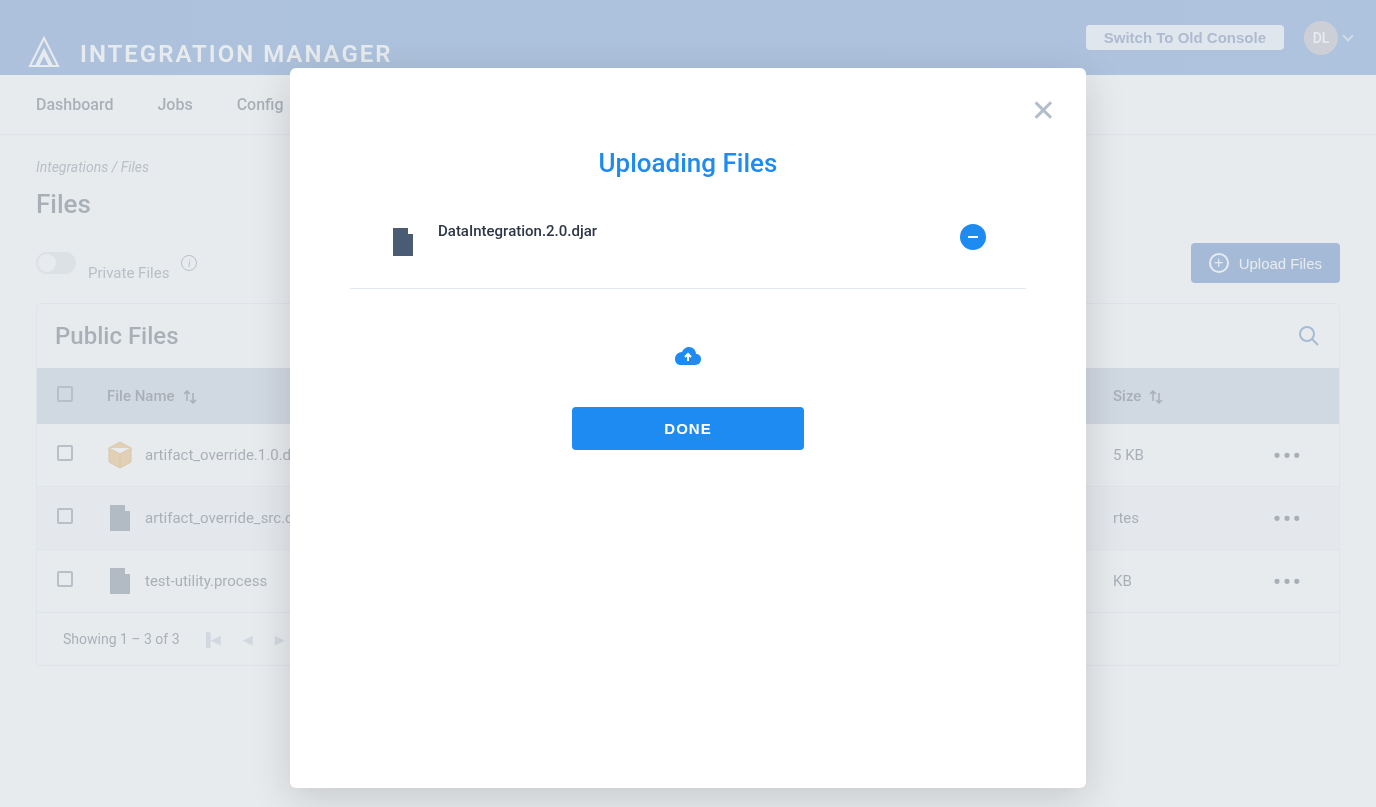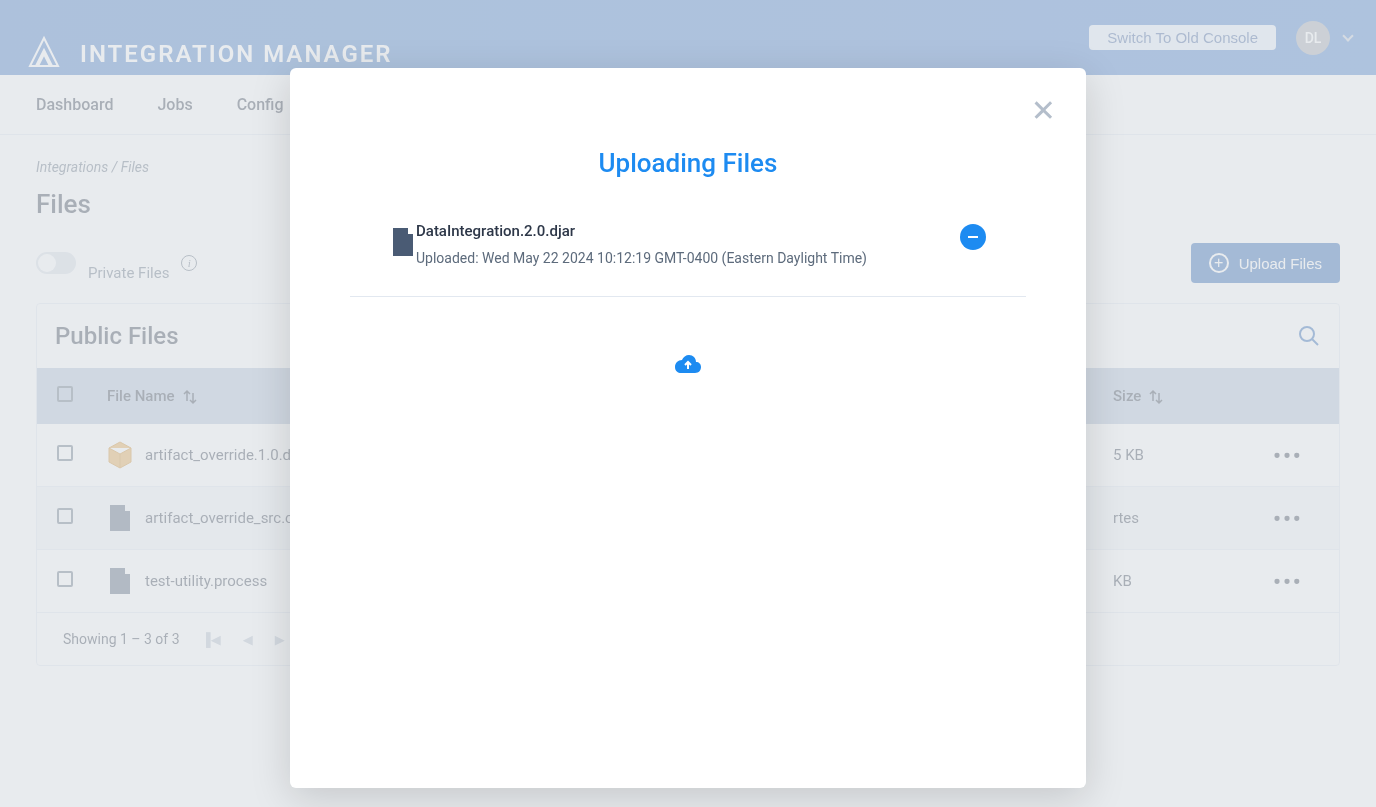--- a/index.html
+++ b/index.html
@@ -3,22 +3,22 @@
   <meta charset="utf-8">
   <style>
     * { box-sizing: border-box; margin: 0; padding: 0; }
     body { font-family: -apple-system, BlinkMacSystemFont, "Segoe UI", Roboto, sans-serif; background: #fff; color: #2d3748; width: 1376px; height: 807px; overflow: hidden; position: relative; }
 
     .header { background: linear-gradient(90deg, #3a74c2 0%, #3d78ca 100%); height: 75px; display: flex; align-items: center; padding: 0 24px; }
     .logo-group { display: flex; align-items: center; gap: 16px; margin-top: 33px; }
     .logo-icon { width: 40px; height: 40px; }
     .logo-text { color: #fff; font-size: 24px; font-weight: 600; letter-spacing: 2px; }
     .header-right { margin-left: auto; display: flex; align-items: center; gap: 20px; }
-    .switch-btn { background: #e5eefb; color: #395d9b; border: none; padding: 4px 18px; border-radius: 4px; font-size: 15px; font-weight: 400; cursor: pointer; }
-    .avatar-group { display: flex; align-items: center; gap: 14px; cursor: pointer; }
+    .switch-btn { background: #e5eefb; color: #395d9b; border: none; padding: 4px 18px; border-radius: 4px; font-size: 15px; font-weight: 700; cursor: pointer; }
+    .avatar-group { display: flex; align-items: center; gap: 6px; cursor: pointer; }
     .avatar { width: 34px; height: 34px; border-radius: 50%; background: #a0a6af; color: #fff; display: flex; align-items: center; justify-content: center; font-size: 14px; font-weight: 500; }
     .chevron-down { width: 8px; height: 8px; border-right: 2px solid #c0cad8; border-bottom: 2px solid #c0cad8; transform: rotate(45deg); margin-top: -4px; }
 
     .nav-tabs { height: 60px; background: #fff; border-bottom: 1px solid #e2e8f0; display: flex; align-items: center; padding: 0 36px; gap: 44px; }
     .nav-tab { color: #2d3748; font-size: 16px; font-weight: 500; cursor: pointer; padding:2px 0; }
 
     .content { padding: 24px 36px; }
     .breadcrumb { color: #5d6b7c; font-size: 14px; margin-bottom: 14px; }
     .breadcrumb span { color: #5d6b7c; font-style: italic; }
     .page-title { font-size: 26px; font-weight: 500; color: #2d3748; margin-bottom: 24px; }
@@ -51,21 +51,21 @@
     .file-icon { width: 26px; height: 30px; }
     .dots { font-size: 22px; font-weight: bold; letter-spacing: 2px; cursor: pointer; color: #2d3748; }
 
     .table-footer { display: flex; align-items: center; padding: 18px 26px; gap: 22px; font-size: 14px; color: #2d3748; }
     .pager { color: #b4becb; cursor: pointer; font-size: 13px; }
 
     .overlay { position: absolute; inset: 0; background: rgba(222, 226, 231, 0.7); display: flex; justify-content: center; }
     .modal { background: #fff; width: 796px; margin-top: 68px; border-radius: 6px; box-shadow: 0 10px 40px rgba(0,0,0,0.15); position: relative; padding: 32px 60px 40px; max-height: 720px; }
     .modal-close { position: absolute; right: 30px; top: 28px; font-size: 30px; color: #b4becb; cursor: pointer; font-weight: 300; line-height: 1; }
     .modal-title { text-align: center; color: #1d8bf1; font-size: 26px; font-weight: 500; margin-top: 48px; margin-bottom: 44px; }
-    .upload-row { display: flex; align-items: flex-start; padding: 0 40px 30px; border-bottom: 1px solid #e2e8f0; }
+    .upload-row { display: flex; align-items: flex-start; gap: 22px; padding: 0 40px 30px; border-bottom: 1px solid #e2e8f0; }
     .upload-file-icon { width: 26px; height: 32px; margin-top: 4px; }
     .upload-info { flex: 1; }
     .upload-name { font-size: 15px; font-weight: 500; color: #2d3748; margin-bottom: 10px; }
     .upload-meta { font-size: 14px; color: #5d6b7c; }
     .remove-btn { width: 26px; height: 26px; background: #1d8bf1; border-radius: 50%; display: flex; align-items: center; justify-content: center; cursor: pointer; margin-top: 2px; }
     .remove-btn::after { content: ""; width: 10px; height: 2px; background: #fff; }
     .more-row { text-align: center; margin-top: 56px; font-size: 16px; color: #5d6b7c; display: flex; align-items: center; justify-content: center; gap: 10px; }
     .cloud-icon { width: 30px; height: 22px; }
     .upload-link { color: #1d8bf1; font-weight: 500; cursor: pointer; }
     .done-btn { display: block; margin: 40px auto 0; background: #1d8bf1; color: #fff; border: none; padding: 13px 0; width: 232px; border-radius: 4px; font-size: 15px; font-weight: 600; letter-spacing: 1px; cursor: pointer; }
@@ -191,24 +191,24 @@
 <div class="overlay">
   <div class="modal">
     <span class="modal-close">✕</span>
     <h2 class="modal-title">Uploading Files</h2>
     <div class="upload-row">
       <svg class="upload-file-icon" viewBox="0 0 26 32">
           <path d="M3 2 L18 2 L23 8 L23 30 L3 30 Z M18 2 L18 8 L23 8" fill="#4a5b74"></path>
         </svg>
       <div class="upload-info">
         <div class="upload-name">DataIntegration.2.0.djar</div>
-        <div class="upload-meta"><span>Uploaded: </span><span>Wed May 22 2024 10:12:19 GMT-0400 (Eastern Daylight Time)</span></div>
       </div>
       <div class="remove-btn"></div>
     </div>
     <div class="more-row">
       <svg class="cloud-icon" viewBox="0 0 30 22">
           <path d="M23 9 C23 5 20 2 16 2 C13 2 10 4 9 7 C5 7 2 10 2 14 C2 18 5 20 8 20 L22 20 C26 20 28 17 28 14 C28 11 26 9 23 9 Z" fill="#1d8bf1"></path>
           <path d="M15 16 L15 9 M12 12 L15 9 L18 12" stroke="#fff" stroke-width="2" fill="none"></path>
         </svg>
     </div>
+    <button class="done-btn">DONE</button>
   </div>
 </div>
 
 </body></html>

